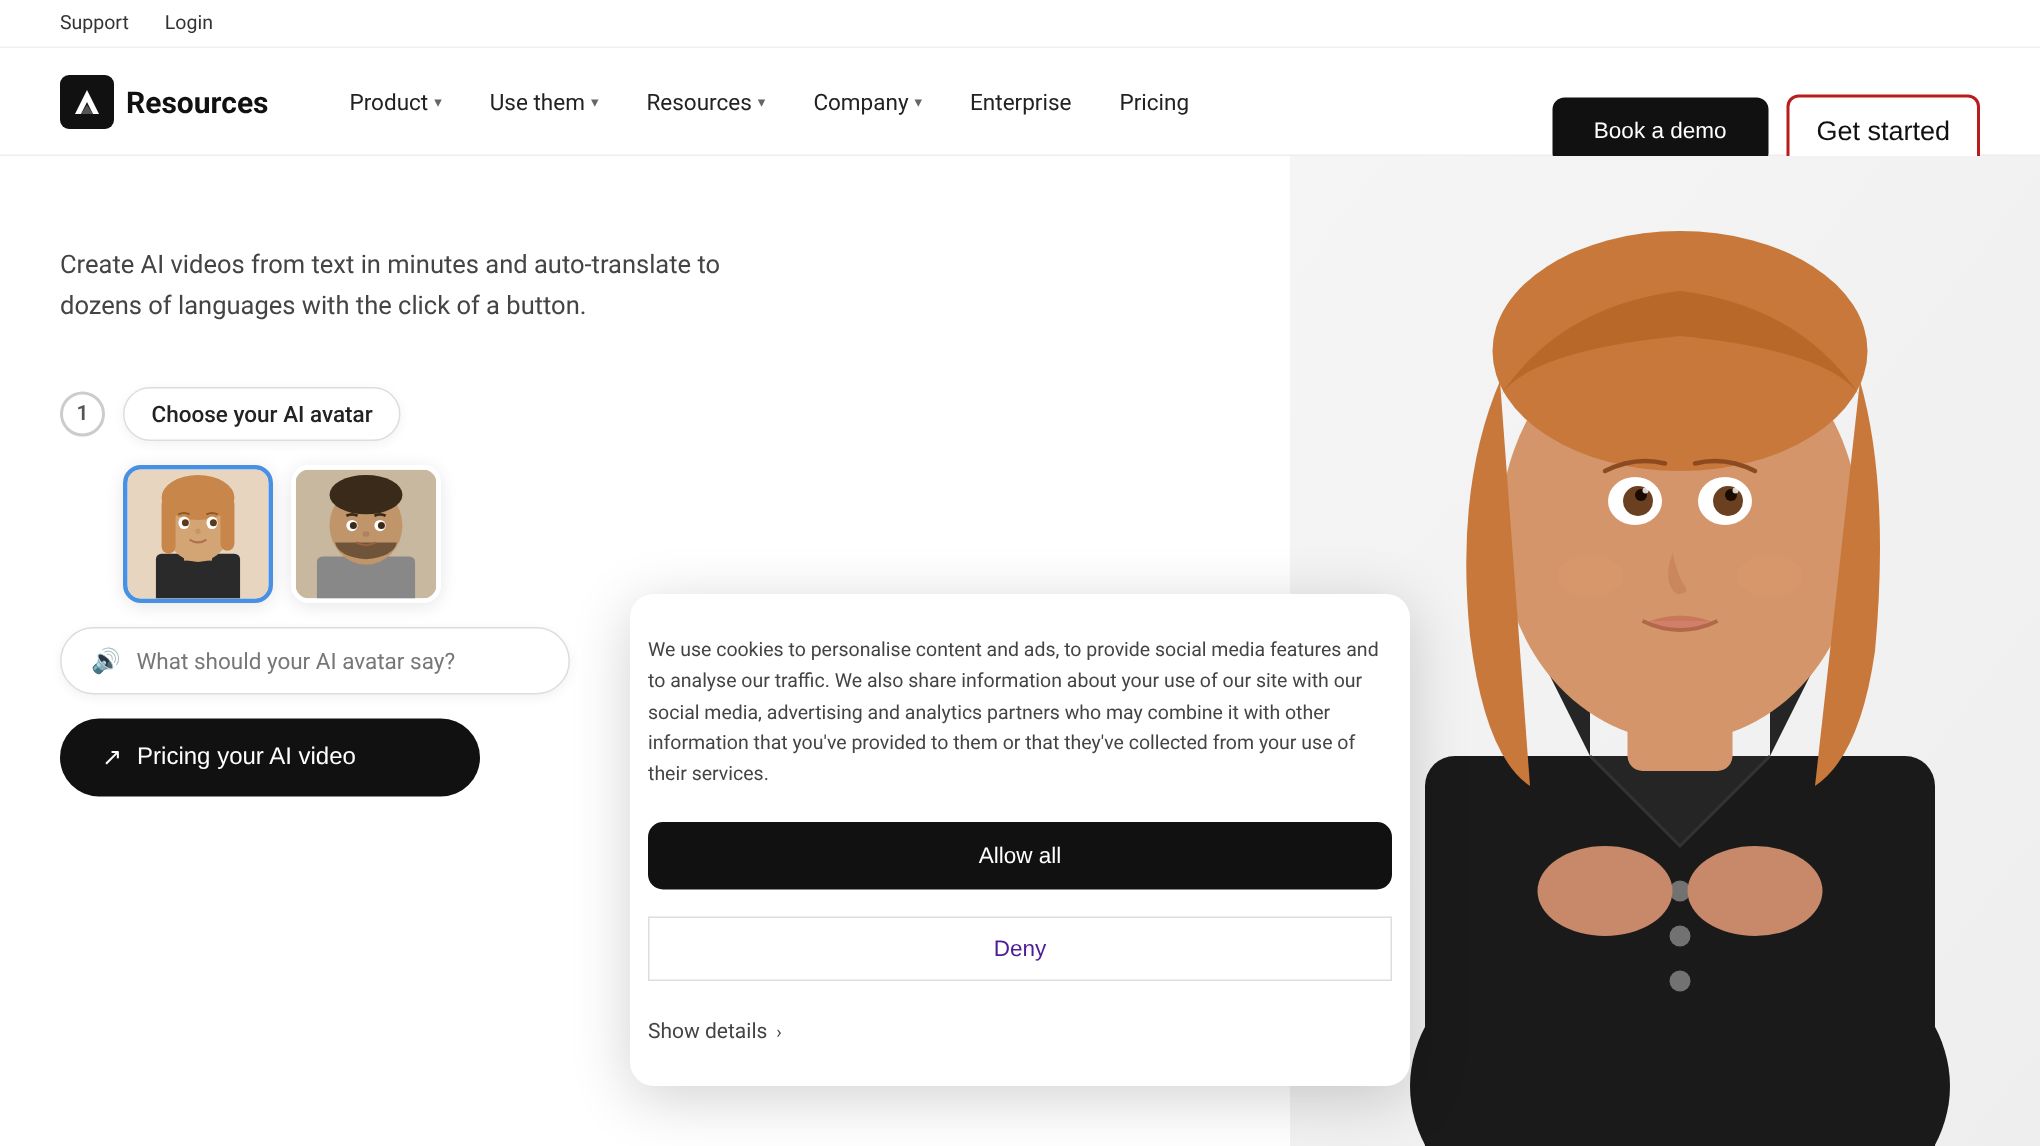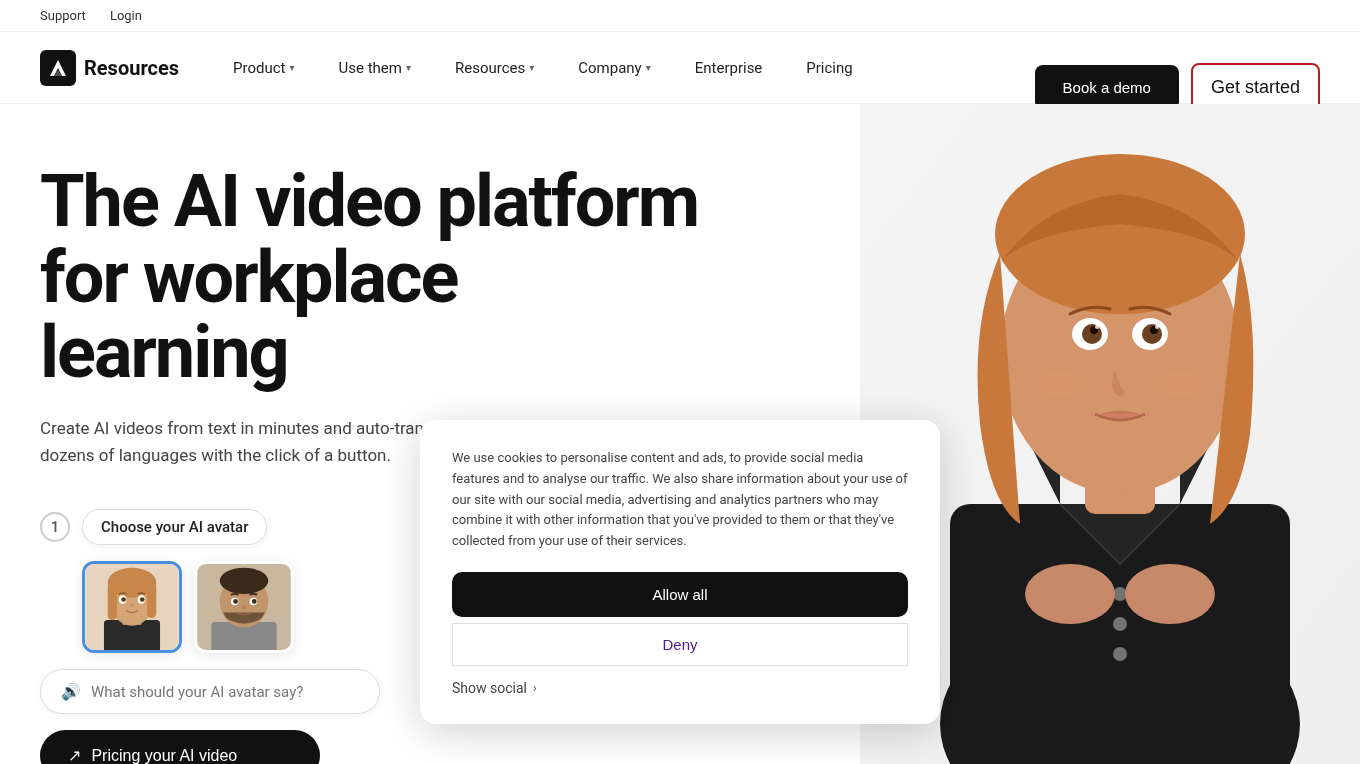--- a/index.html
+++ b/index.html
@@ -36,21 +36,21 @@
       margin-right: 40px;
       text-decoration: none;
     }
     .logo-icon {
       width: 36px;
       height: 36px;
     }
     .nav-links {
       display: flex;
       align-items: center;
-      gap: 16px;
+      gap: 4px;
       flex: 1;
     }
     .nav-item {
       display: flex;
       align-items: center;
       gap: 4px;
       padding: 8px 14px;
       font-size: 15px;
       color: #222;
       cursor: pointer;
@@ -218,36 +218,36 @@
     }
 
     
     .cookie-banner {
       position: fixed;
       bottom: 40px;
       left: 50%;
       transform: translateX(-50%);
       background: #fff;
       border-radius: 16px;
-      padding: 28px 32px;
+      padding: 28px 12px;
       max-width: 520px;
       width: 90%;
       box-shadow: 0 8px 40px rgba(0,0,0,0.18);
       z-index: 1000;
     }
     .cookie-text {
       font-size: 13px;
       line-height: 1.6;
       color: #444;
       margin-bottom: 20px;
     }
     .cookie-buttons {
       display: flex;
       flex-direction: column;
-      gap: 6px;
+      gap: 18px;
     }
     .btn-allow-all {
       background: #111;
       color: #fff;
       border: none;
       padding: 14px;
       border-radius: 10px;
       font-size: 15px;
       font-weight: 500;
       cursor: pointer;
@@ -320,24 +320,20 @@
   </div>
 
   <div class="nav-actions">
     <button class="btn-demo">Book a demo</button>
     <button class="btn-get-started">Get started</button>
   </div>
 </nav>
 
 <section class="hero">
   <div class="hero-content">
-    <h1 class="hero-title">
-      <span>The AI video platform</span><br>
-      <span>for workplace learning</span>
-    </h1>
     <p class="hero-subtitle">Create AI videos from text in minutes and auto-translate to dozens of languages with the click of a button.</p>
 
     <div class="steps-ui">
 
       <div class="step-header">
         <div class="step-number">1</div>
         <div class="step-label">Choose your AI avatar</div>
       </div>
 
       <div class="avatar-row">
@@ -471,17 +467,17 @@
     </svg>
   </div>
 </section>
 
 <div class="cookie-banner">
   <p class="cookie-text">We use cookies to personalise content and ads, to provide social media features and to analyse our traffic. We also share information about your use of our site with our social media, advertising and analytics partners who may combine it with other information that you've provided to them or that they've collected from your use of their services.</p>
   <div class="cookie-buttons">
     <button class="btn-allow-all">Allow all</button>
     <button class="btn-deny">Deny</button>
     <div class="show-details">
-      <span>Show social</span>
+      <span>Show details</span>
       <span class="show-details-arrow">›</span>
     </div>
   </div>
 </div>
 
 </body></html>

